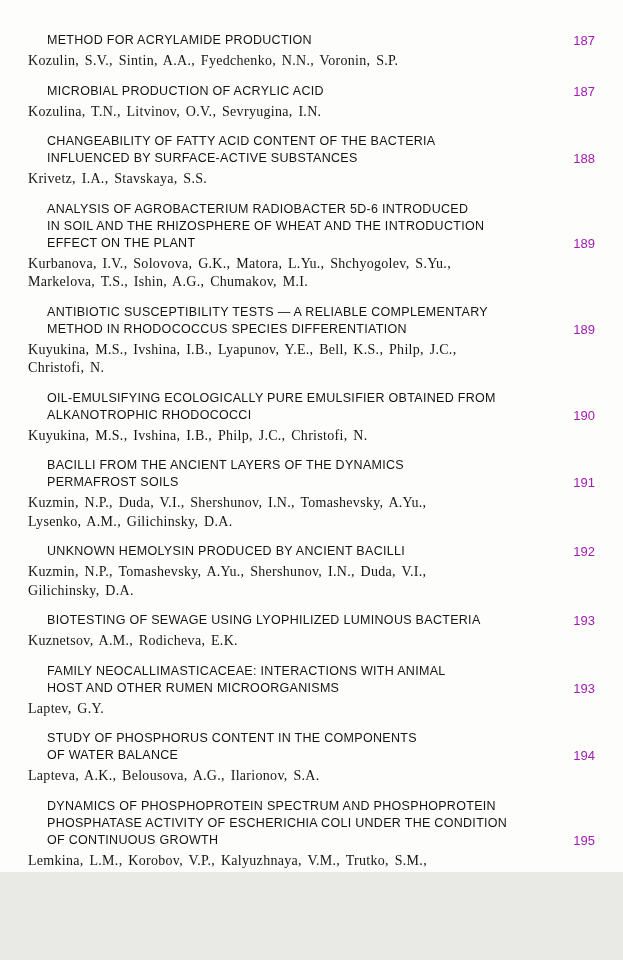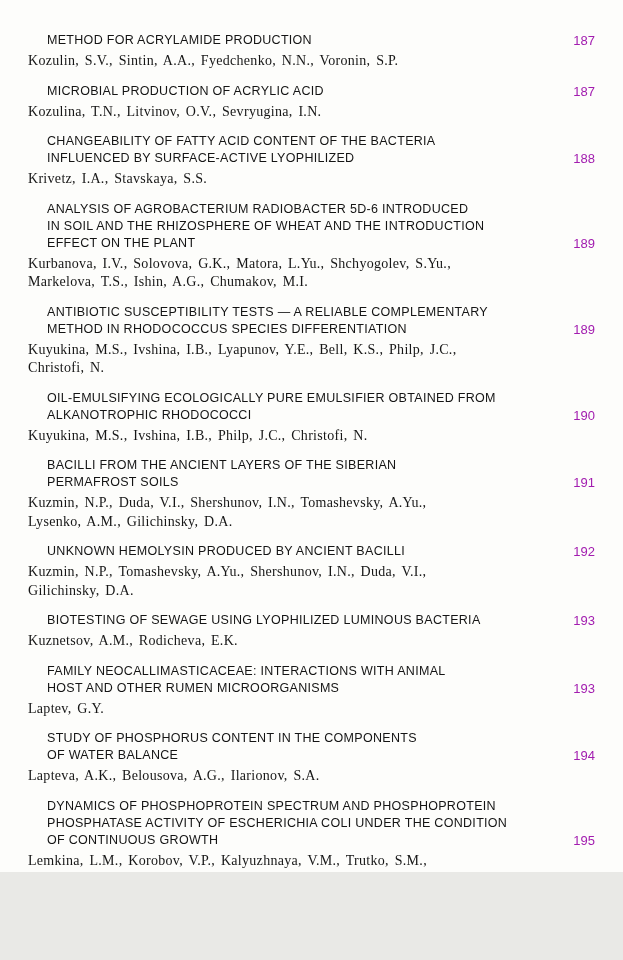--- a/index.html
+++ b/index.html
@@ -81,21 +81,21 @@
     <div class="entry-head">
       <div class="entry-title">MICROBIAL PRODUCTION OF ACRYLIC ACID</div>
       <div class="entry-page">187</div>
     </div>
     <div class="entry-authors">Kozulina, T.N., Litvinov, O.V., Sevryugina, I.N.</div>
   </div>
 
   <div class="toc-entry">
     <div class="entry-head">
       <div class="entry-title">CHANGEABILITY OF FATTY ACID CONTENT OF THE BACTERIA
-INFLUENCED BY SURFACE-ACTIVE LYOPHILIZED</div>
+INFLUENCED BY SURFACE-ACTIVE SUBSTANCES</div>
       <div class="entry-page">188</div>
     </div>
     <div class="entry-authors">Krivetz, I.A., Stavskaya, S.S.</div>
   </div>
 
   <div class="toc-entry">
     <div class="entry-head">
       <div class="entry-title">ANALYSIS OF AGROBACTERIUM RADIOBACTER 5D-6 INTRODUCED
 IN SOIL AND THE RHIZOSPHERE OF WHEAT AND THE INTRODUCTION
 EFFECT ON THE PLANT</div>
@@ -119,21 +119,21 @@
     <div class="entry-head">
       <div class="entry-title">OIL-EMULSIFYING ECOLOGICALLY PURE EMULSIFIER OBTAINED FROM
 ALKANOTROPHIC RHODOCOCCI</div>
       <div class="entry-page">190</div>
     </div>
     <div class="entry-authors">Kuyukina, M.S., Ivshina, I.B., Philp, J.C., Christofi, N.</div>
   </div>
 
   <div class="toc-entry">
     <div class="entry-head">
-      <div class="entry-title">BACILLI FROM THE ANCIENT LAYERS OF THE SIBERIAN
+      <div class="entry-title">BACILLI FROM THE ANCIENT LAYERS OF THE DYNAMICS
 PERMAFROST SOILS</div>
       <div class="entry-page">191</div>
     </div>
     <div class="entry-authors">Kuzmin, N.P., Duda, V.I., Shershunov, I.N., Tomashevsky, A.Yu.,
 Lysenko, A.M., Gilichinsky, D.A.</div>
   </div>
 
   <div class="toc-entry">
     <div class="entry-head">
       <div class="entry-title">UNKNOWN HEMOLYSIN PRODUCED BY ANCIENT BACILLI</div>

